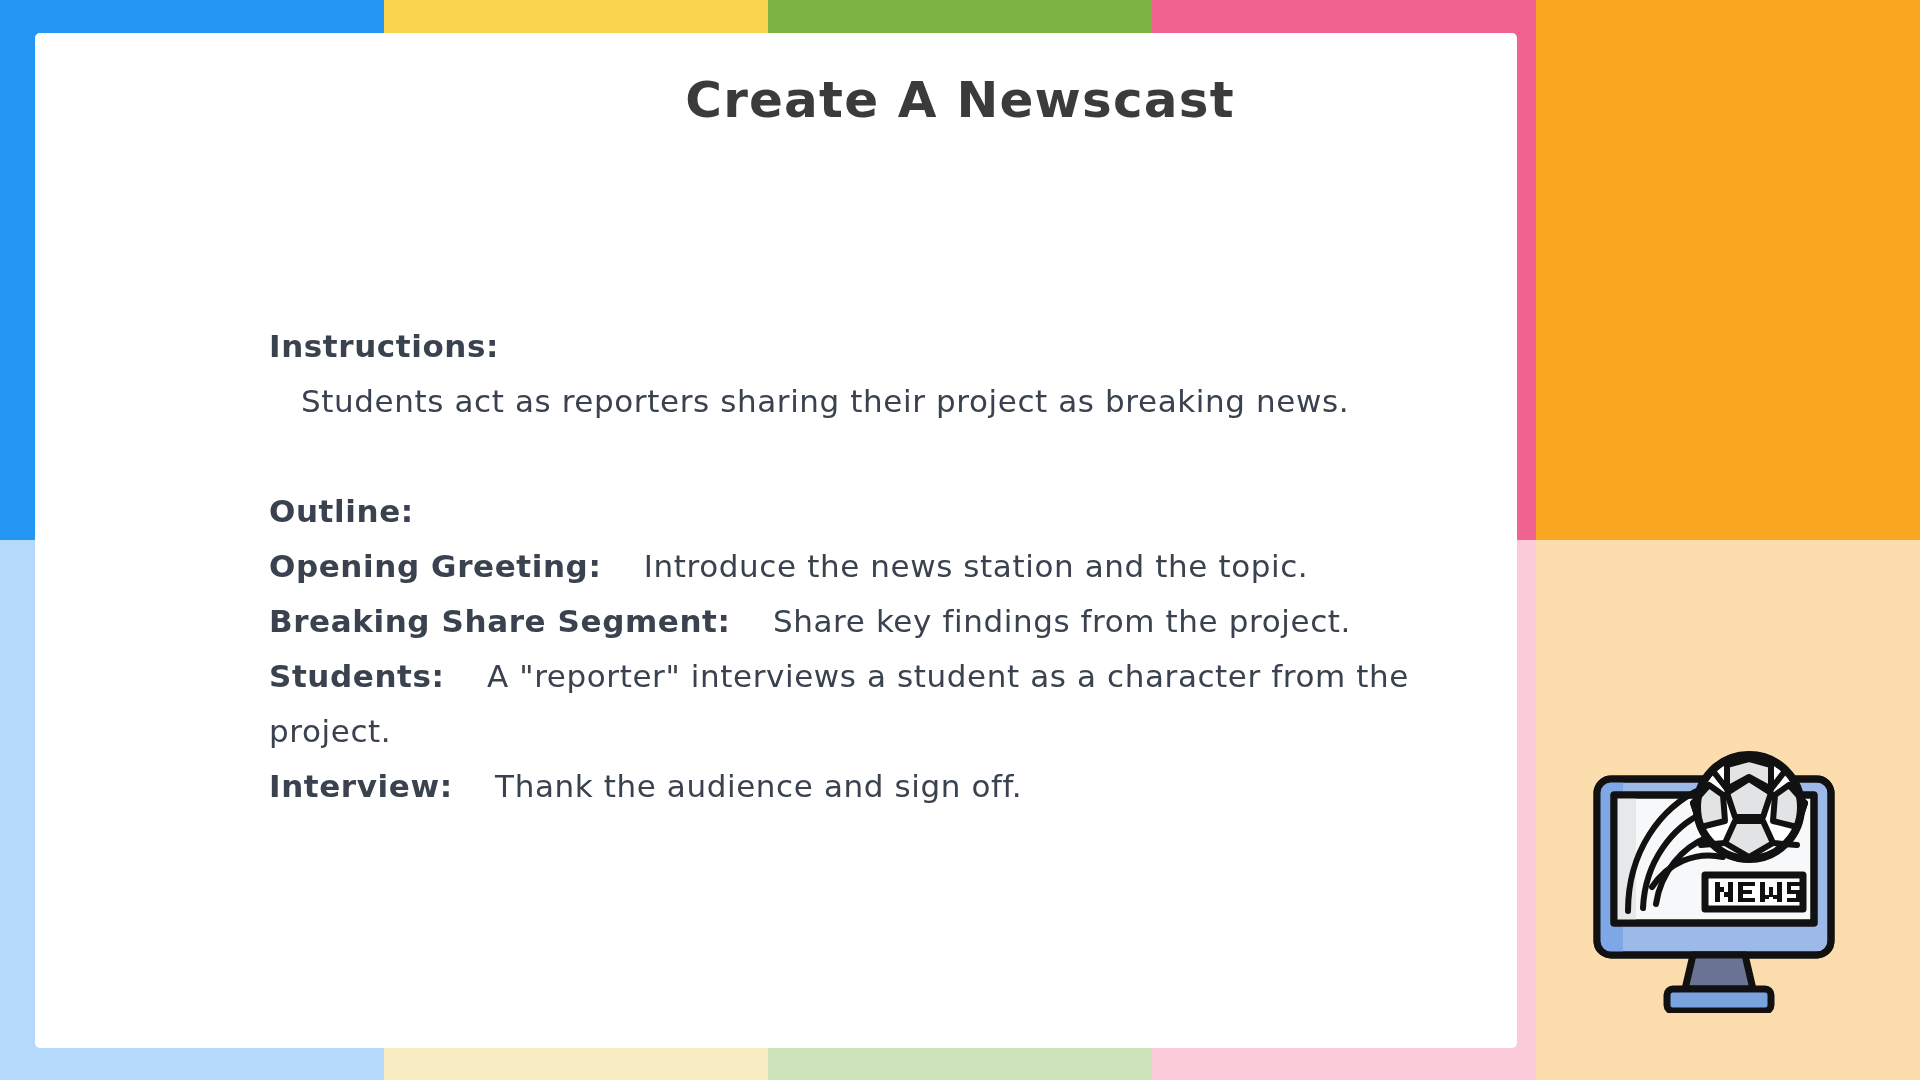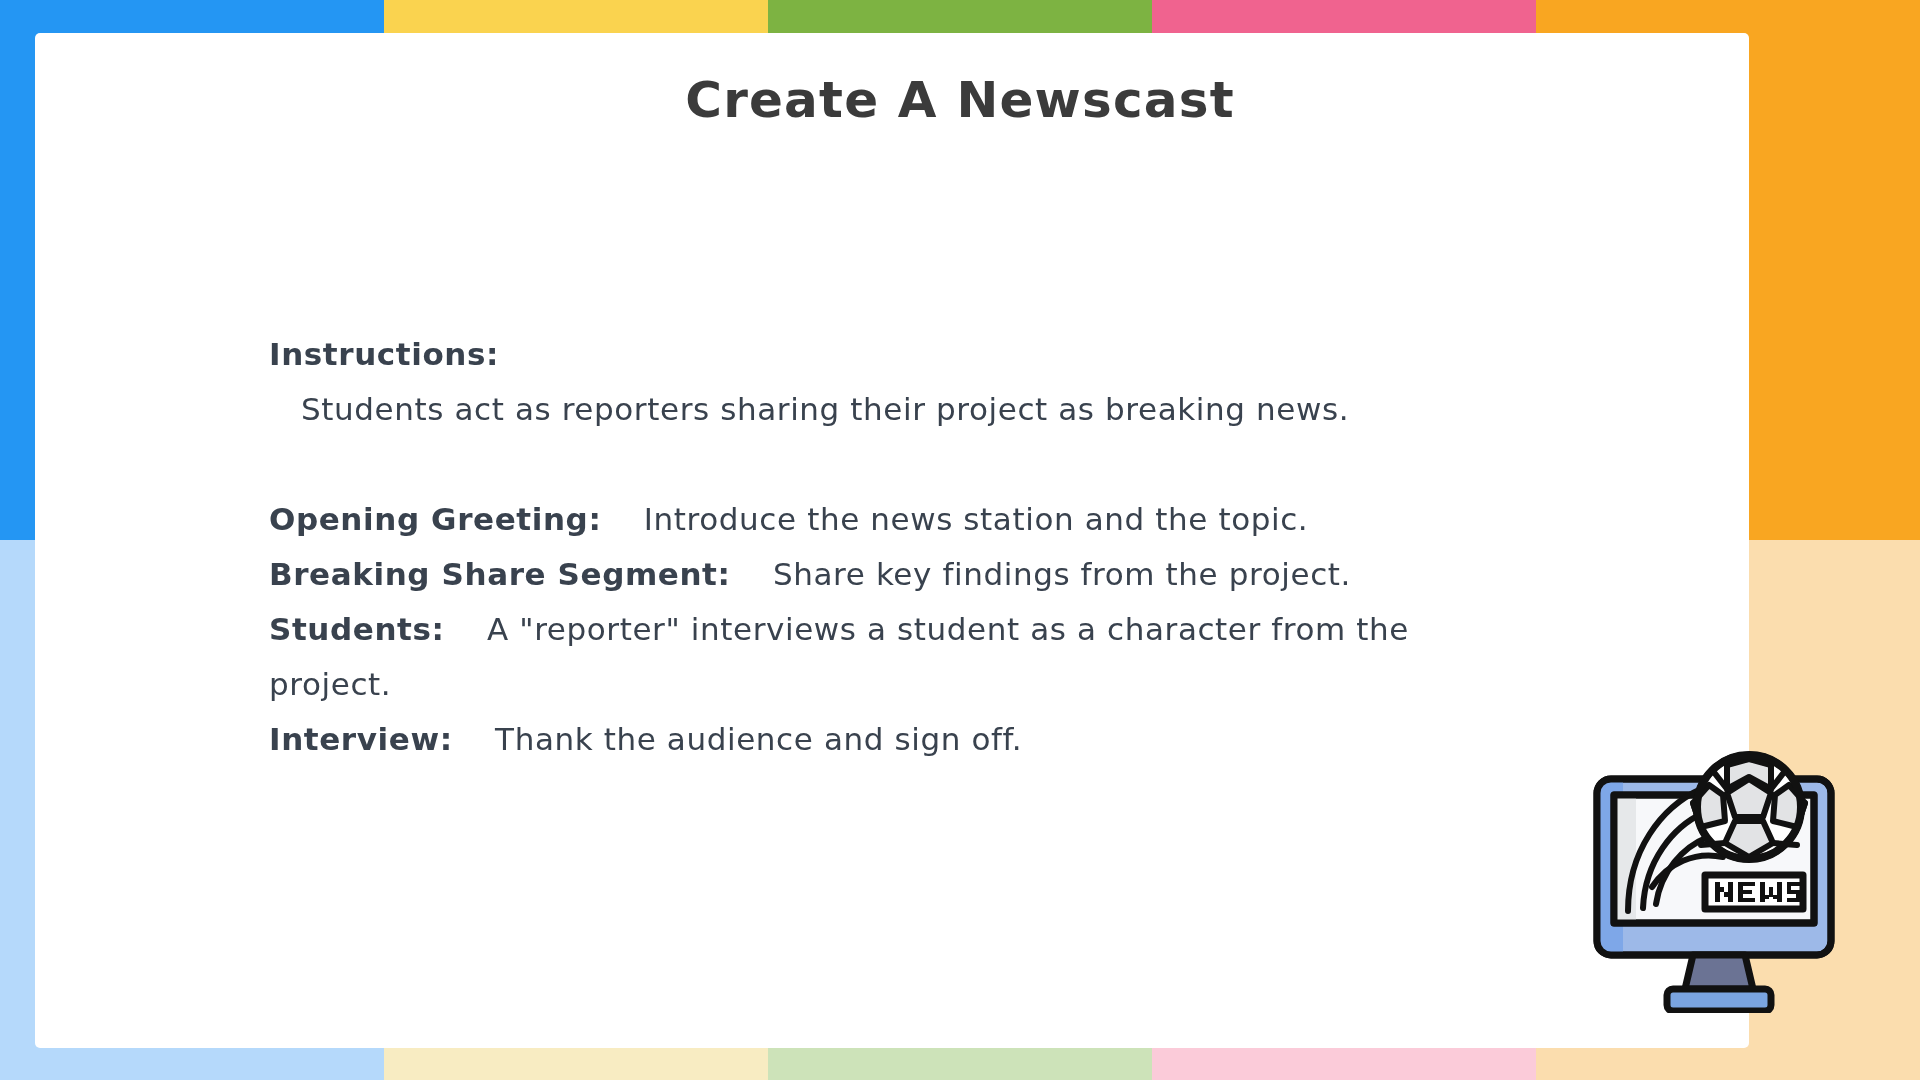--- a/index.html
+++ b/index.html
@@ -29,21 +29,21 @@
   }
   .stripe-band.top  { top: 0;    height: 540px; }
   .stripe-band.bottom { top: 540px; height: 540px; }
   .stripe { flex: 1 1 0; height: 100%; }
 
   
   #card {
     position: absolute;
     left: 35px;
     top: 33px;
-    width: 1714px;
+    width: 1482px;
     height: 1015px;
     background: #ffffff;
     border-radius: 5px;
   }
 
   
   #title {
     position: absolute;
     left: 0;
     top: 38px;
@@ -54,21 +54,21 @@
     font-size: 50px;
     letter-spacing: 1.2px;
     color: #3b3b3b;
     white-space: nowrap;
   }
 
   
   #body-block {
     position: absolute;
     left: 234px;
-    top: 294px;
+    top: 286px;
     width: 1240px;
     font-family: "DejaVu Sans", sans-serif;
     font-size: 31px;
     line-height: 55px;
     color: #39424e;
     letter-spacing: 0.6px;
   }
   .line { min-height: 55px; }
   .line.spacer { height: 55px; }
   .lead { font-weight: 700; }
@@ -114,20 +114,23 @@
       <div class="line">
         <span class="lead">Instructions:</span>
       </div>
 
       <div class="line">
         <span class="rest">Students act as reporters sharing their project as breaking news.</span>
       </div>
 
       <div class="line spacer"></div>
 
+      <div class="line">
+        <span class="lead">Outline:</span>
+      </div>
 
       <div class="line">
         <span class="lead">Opening Greeting:</span><span class="rest"> Introduce the news station and the topic.</span>
       </div>
 
       <div class="line">
         <span class="lead">Breaking Share Segment:</span><span class="rest"> Share key findings from the project.</span>
       </div>
 
       <div class="line">

